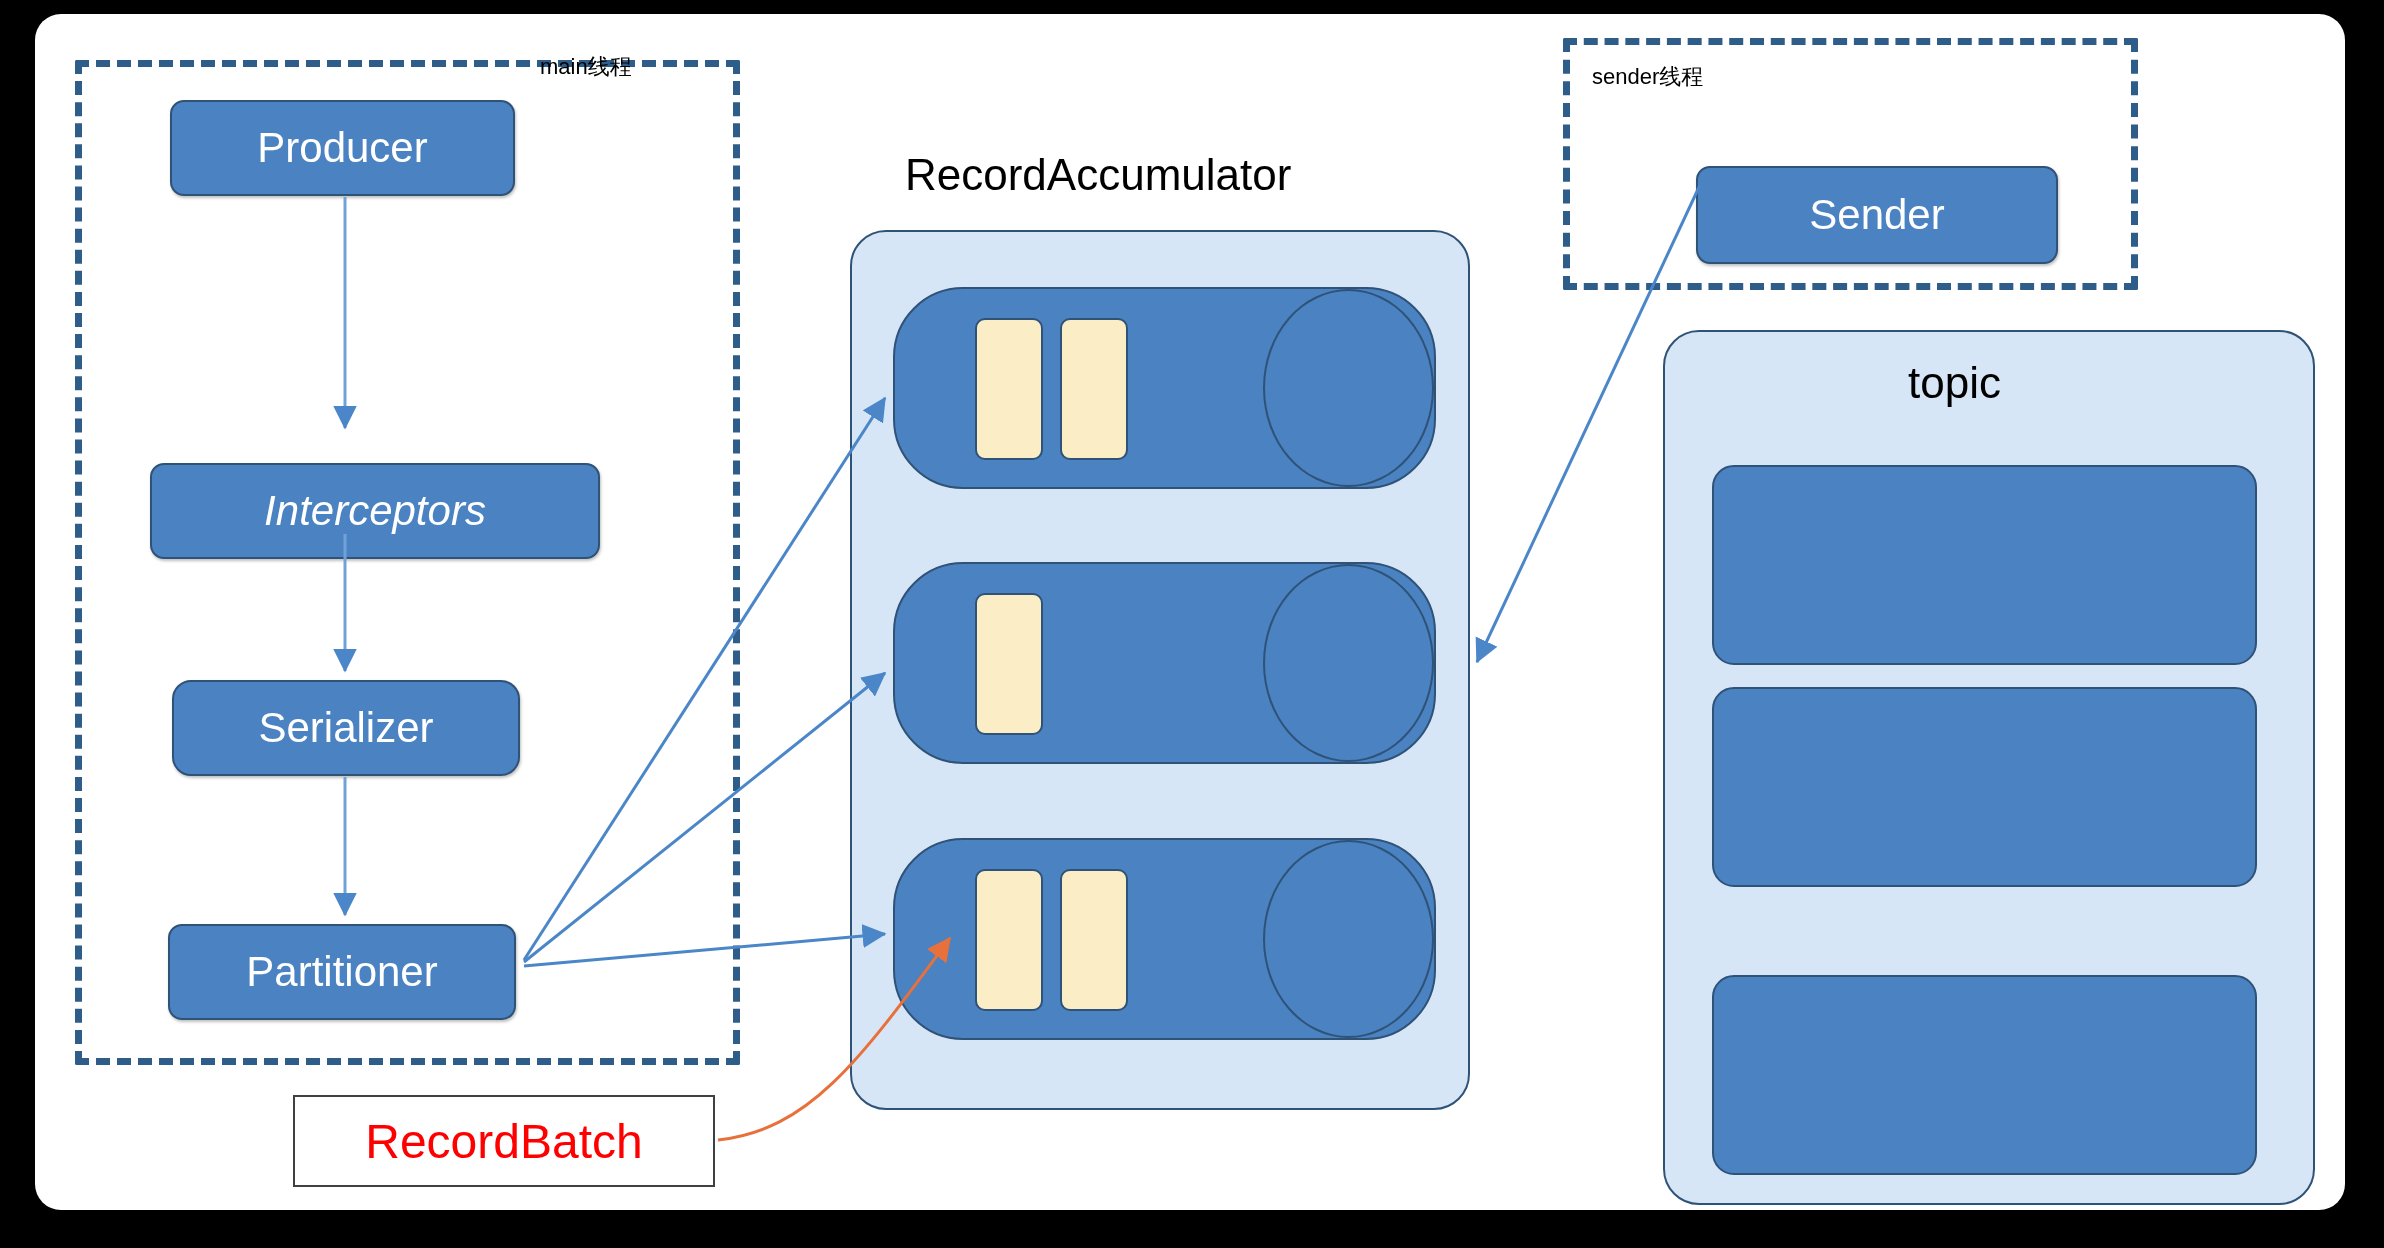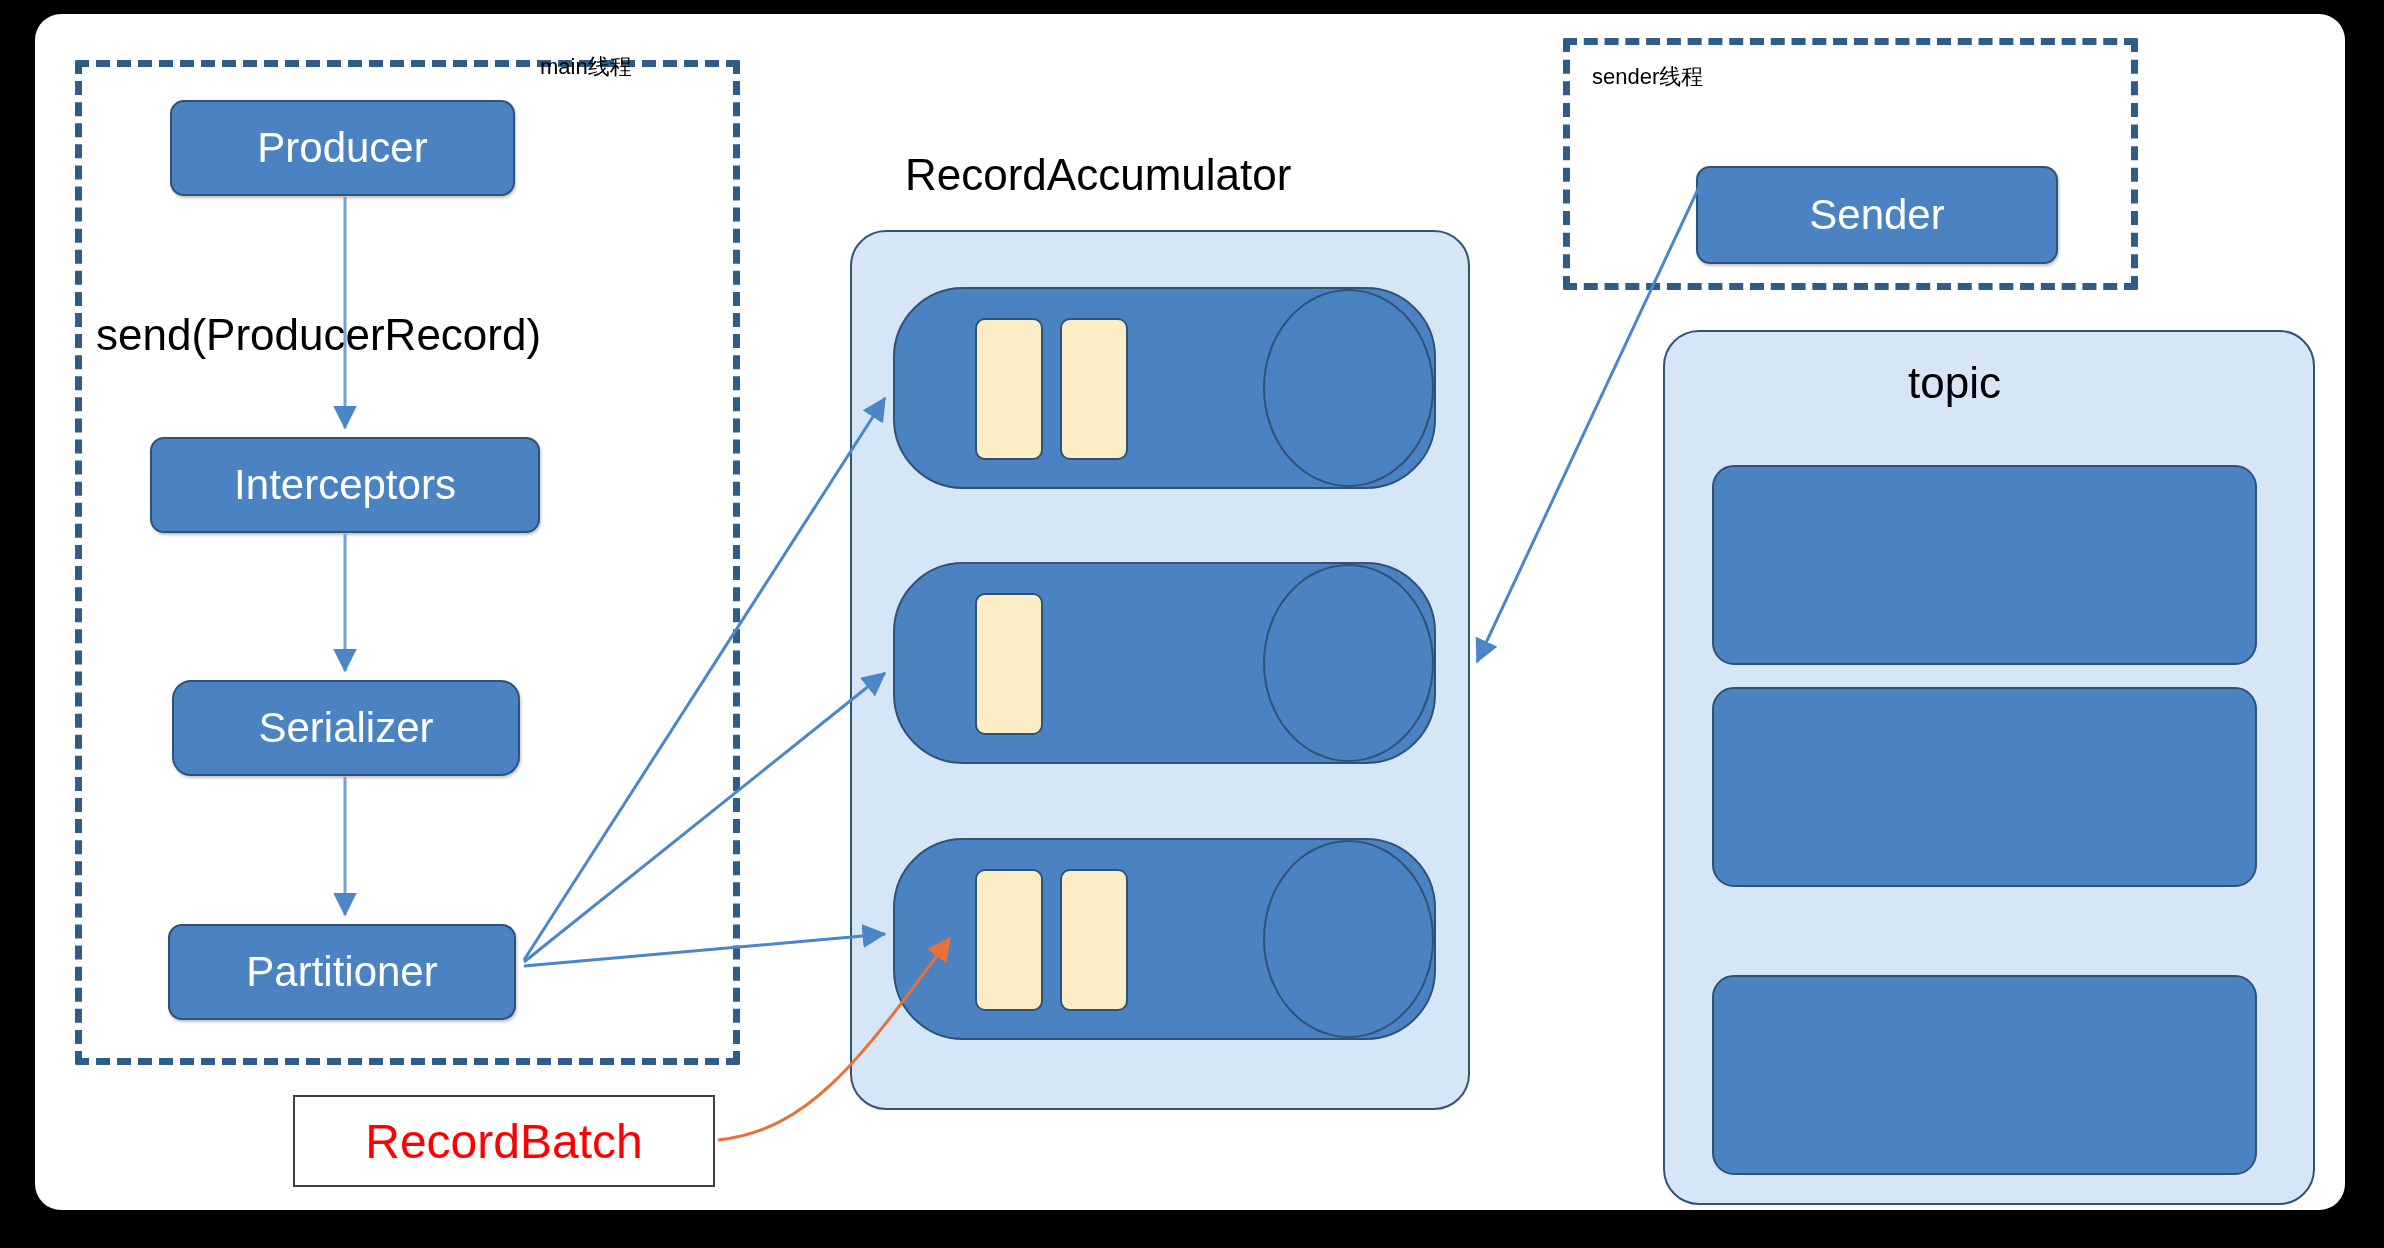--- a/index.html
+++ b/index.html
@@ -141,23 +141,22 @@
 <body>
 
 <div id="canvas">
   <div class="page-surface"></div>
 
   <div class="thread-frame" style="left:75px; top:60px; width:665px; height:1005px;"></div>
   <div class="thread-frame-label" style="left:540px; top:52px;">main线程</div>
 
   <div class="proc-box" style="left:170px; top:100px; width:345px; height:96px;">Producer</div>
 
-  <div class="thread-frame-label" style="left:96px; top:310px; font-size:44px;">send(ProducerRecord)</div>
-
-  <div class="proc-box" style="left:150px; top:437px; width:390px; height:96px;">Interceptors</div>
+
+  <div class="proc-box" style="left:150px; top:463px; width:450px; height:96px;font-style:italic;">Interceptors</div>
 
   <div class="proc-box" style="left:172px; top:680px; width:348px; height:96px;border-radius:19px;">Serializer</div>
 
   <div class="proc-box" style="left:168px; top:924px; width:348px; height:96px;">Partitioner</div>
 
   <div class="callout" style="left:293px; top:1095px; width:422px; height:92px;">RecordBatch</div>
 
   <div class="caption" style="left:905px; top:150px;">RecordAccumulator</div>
 
   <div class="light-container" style="left:850px; top:230px; width:620px; height:880px;"></div>

